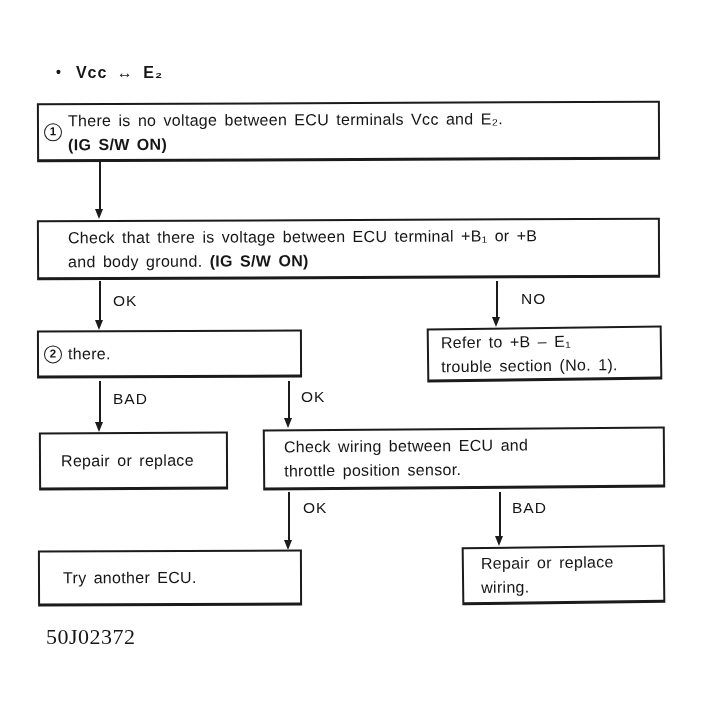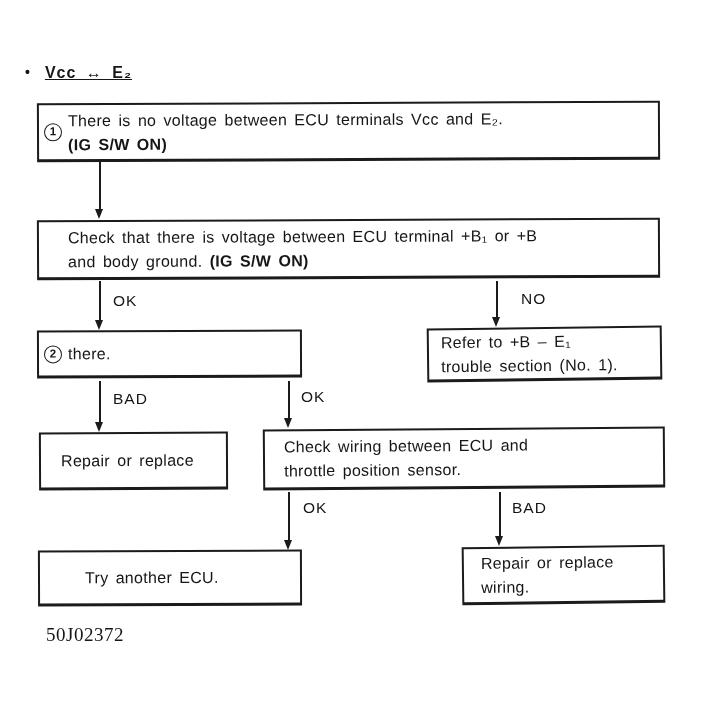--- a/index.html
+++ b/index.html
@@ -11,28 +11,27 @@
     position: relative;
     width: 702px;
     height: 721px;
     background: #ffffff;
     overflow: hidden;
     font-family: "Liberation Sans", "DejaVu Sans", sans-serif;
     color: #161616;
   }
   .title {
     position: absolute;
-    left: 25px;
+    left: 56px;
     top: 64px;
     font-size: 16px;
     font-weight: bold;
     letter-spacing: 1px;
     word-spacing: 4px;
     white-space: nowrap;
-    text-decoration: underline;
   }
   .title .bullet {
     display: inline-block;
     margin-right: 14px;
     font-size: 14px;
     vertical-align: 1px;
   }
   .node {
     position: absolute;
     box-sizing: border-box;
@@ -83,38 +82,38 @@
     position: absolute;
     font-size: 15.5px;
     letter-spacing: 1px;
     white-space: nowrap;
   }
   .footer-code {
     position: absolute;
     left: 46px;
     top: 624px;
     font-family: "Liberation Serif", "DejaVu Serif", serif;
-    font-size: 19px;
+    font-size: 22px;
     letter-spacing: 0.5px;
   }
 
   
   #node-no-voltage      { left: 37px;  top: 102px; width: 623px; height: 59px; transform: rotate(-0.25deg); }
   #node-no-voltage .text-col { padding-top: 2px; }
   #node-check-voltage   { left: 37px;  top: 219px; width: 623px; height: 60px; transform: rotate(-0.25deg); }
   #node-check-voltage .text-col { padding-left: 29px; }
   #node-check-throttle  { left: 37px;  top: 330px; width: 265px; height: 48px; transform: rotate(-0.2deg); line-height: 22px; }
   #node-refer-trouble   { left: 427px; top: 327px; width: 235px; height: 54px; transform: rotate(-0.7deg); }
   #node-refer-trouble .text-col { padding-left: 12px; }
   #node-repair-replace  { left: 39px;  top: 432px; width: 189px; height: 58px; transform: rotate(-0.25deg); }
   #node-repair-replace .text-col { padding-left: 20px; }
   #node-check-wiring    { left: 263px; top: 428px; width: 402px; height: 61px; transform: rotate(-0.45deg); }
   #node-check-wiring .text-col { padding-left: 19px; }
   #node-try-ecu         { left: 38px;  top: 550px; width: 264px; height: 56px; transform: rotate(-0.2deg); }
-  #node-try-ecu .text-col { padding-left: 45px; }
+  #node-try-ecu .text-col { padding-left: 23px; }
   #node-repair-wiring   { left: 462px; top: 546px; width: 203px; height: 58px; transform: rotate(-0.7deg); }
   #node-repair-wiring .text-col { padding-left: 17px; }
 </style>
 </head>
 <body>
 
 <div class="page">
 
   <div class="title">
     <span class="bullet">•</span><span>Vcc ↔ E₂</span>

